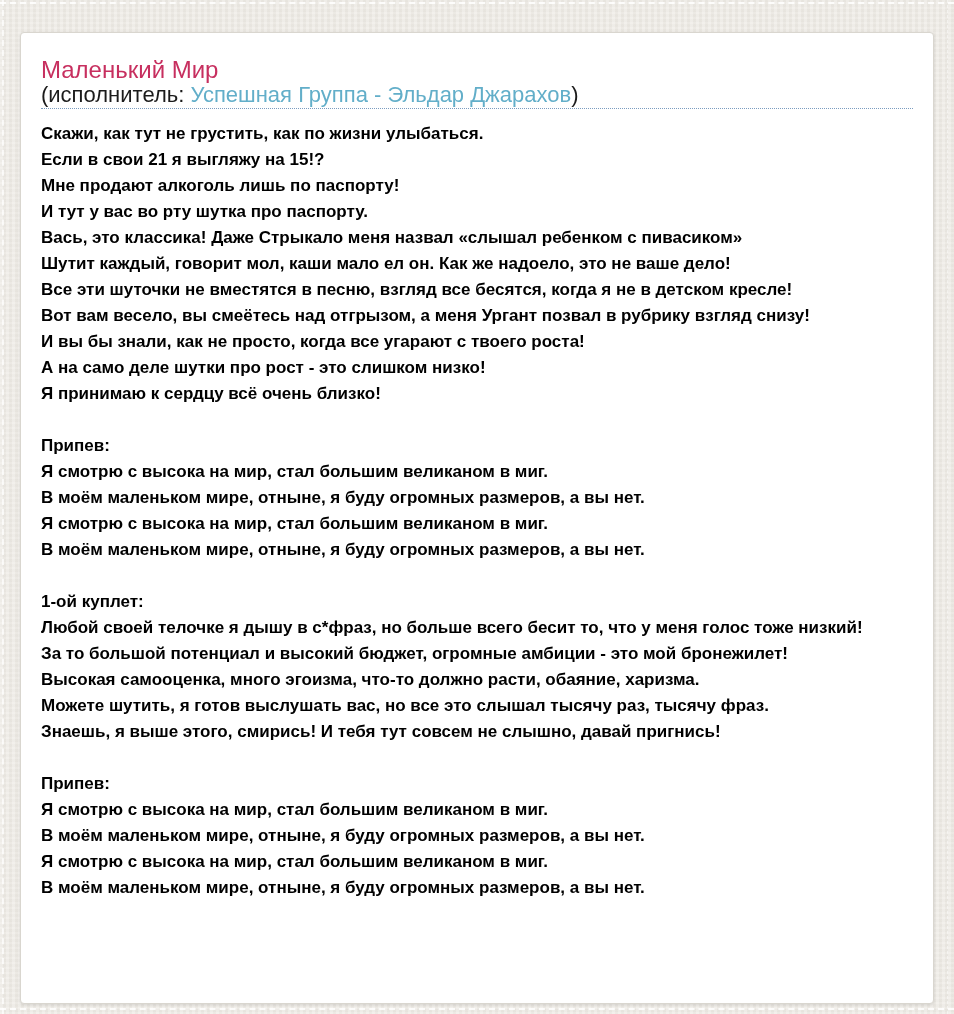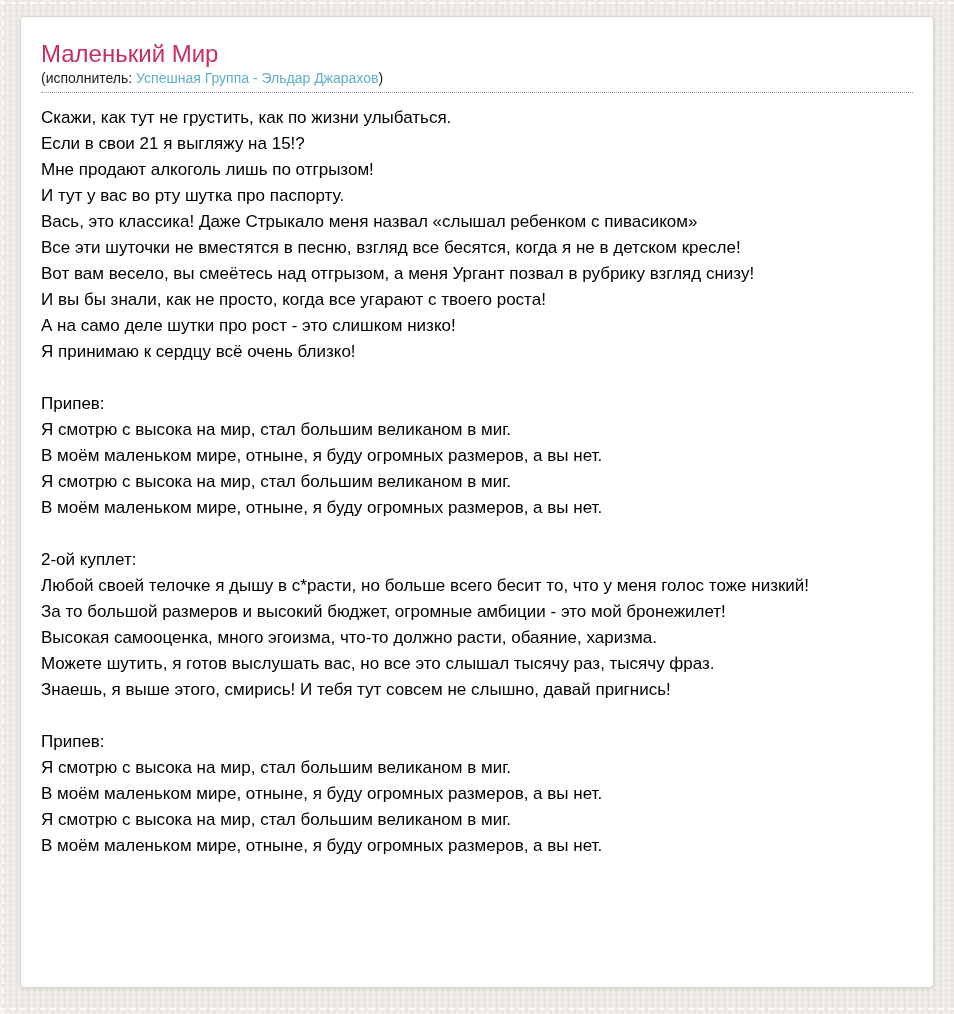--- a/index.html
+++ b/index.html
@@ -41,53 +41,53 @@
     border-left: 2px dashed rgba(255,255,255,.7);
   }
   .edge-right {
     position: absolute;
     top: 0; bottom: 0; right: 6px;
     border-right: 1px dashed rgba(255,255,255,.5);
   }
   .card {
     position: absolute;
     left: 20px;
-    top: 16px;
+    top: 32px;
     width: 914px;
     height: 972px;
     box-sizing: border-box;
     background: var(--card-bg, #FFFFFF);
     border: 1px solid #d9d6cf;
     border-radius: 4px;
     box-shadow: 0 1px 3px rgba(0,0,0,.10);
     padding: 24px 20px 0 20px;
   }
   .title {
     margin: 0 0 2px 0;
     font-size: 24px;
     line-height: 26px;
     font-weight: 400;
     color: var(--title-color, #C72F5F);
   }
   .artist-line {
-    font-size: 14px;
+    font-size: 22px;
     line-height: 19px;
     color: #1b1b1b;
     padding-bottom: 4px;
     border-bottom: 1px dotted var(--separator-color, #7B9CC0);
   }
   .artist-link {
     color: var(--link-color, #62AEC9);
     text-decoration: none;
     cursor: pointer;
   }
   .lyrics {
     margin-top: 12px;
     font-size: 17px;
-    font-weight: 400;
+    font-weight: 700;
     line-height: 26px;
     color: var(--text-color, #000000);
     white-space: nowrap;
   }
   .lyric-line { height: 26px; }
 </style>
 </head>
 <body>
 
 <div class="page">
@@ -95,38 +95,39 @@
   <div class="edge-right"></div>
 
   <div class="card">
     <h1 class="title">Маленький Мир</h1>
 
     <div class="artist-line"><span>(исполнитель: </span><a class="artist-link" href="#">Успешная Группа - Эльдар Джарахов</a><span>)</span></div>
 
     <div class="lyrics">
         <div class="lyric-line">Скажи, как тут не грустить, как по жизни улыбаться.</div>
         <div class="lyric-line">Если в свои 21 я выгляжу на 15!?</div>
-        <div class="lyric-line">Мне продают алкоголь лишь по отгрызом!</div>
+        <div class="lyric-line">Мне продают алкоголь лишь по паспорту!</div>
         <div class="lyric-line">И тут у вас во рту шутка про паспорту.</div>
         <div class="lyric-line">Вась, это классика! Даже Стрыкало меня назвал «слышал ребенком с пивасиком»</div>
+        <div class="lyric-line">Шутит каждый, говорит мол, каши мало ел он. Как же надоело, это не ваше дело!</div>
         <div class="lyric-line">Все эти шуточки не вместятся в песню, взгляд все бесятся, когда я не в детском кресле!</div>
         <div class="lyric-line">Вот вам весело, вы смеётесь над отгрызом, а меня Ургант позвал в рубрику взгляд снизу!</div>
         <div class="lyric-line">И вы бы знали, как не просто, когда все угарают с твоего роста!</div>
         <div class="lyric-line">А на само деле шутки про рост - это слишком низко!</div>
         <div class="lyric-line">Я принимаю к сердцу всё очень близко!</div>
         <div class="lyric-line">&nbsp;</div>
         <div class="lyric-line">Припев:</div>
         <div class="lyric-line">Я смотрю с высока на мир, стал большим великаном в миг.</div>
         <div class="lyric-line">В моём маленьком мире, отныне, я буду огромных размеров, а вы нет.</div>
         <div class="lyric-line">Я смотрю с высока на мир, стал большим великаном в миг.</div>
         <div class="lyric-line">В моём маленьком мире, отныне, я буду огромных размеров, а вы нет.</div>
         <div class="lyric-line">&nbsp;</div>
-        <div class="lyric-line">2-ой куплет:</div>
-        <div class="lyric-line">Любой своей телочке я дышу в с*расти, но больше всего бесит то, что у меня голос тоже низкий!</div>
-        <div class="lyric-line">За то большой размеров и высокий бюджет, огромные амбиции - это мой бронежилет!</div>
+        <div class="lyric-line">1-ой куплет:</div>
+        <div class="lyric-line">Любой своей телочке я дышу в с*фраз, но больше всего бесит то, что у меня голос тоже низкий!</div>
+        <div class="lyric-line">За то большой потенциал и высокий бюджет, огромные амбиции - это мой бронежилет!</div>
         <div class="lyric-line">Высокая самооценка, много эгоизма, что-то должно расти, обаяние, харизма.</div>
         <div class="lyric-line">Можете шутить, я готов выслушать вас, но все это слышал тысячу раз, тысячу фраз.</div>
         <div class="lyric-line">Знаешь, я выше этого, смирись! И тебя тут совсем не слышно, давай пригнись!</div>
         <div class="lyric-line">&nbsp;</div>
         <div class="lyric-line">Припев:</div>
         <div class="lyric-line">Я смотрю с высока на мир, стал большим великаном в миг.</div>
         <div class="lyric-line">В моём маленьком мире, отныне, я буду огромных размеров, а вы нет.</div>
         <div class="lyric-line">Я смотрю с высока на мир, стал большим великаном в миг.</div>
         <div class="lyric-line">В моём маленьком мире, отныне, я буду огромных размеров, а вы нет.</div>
       </div>

